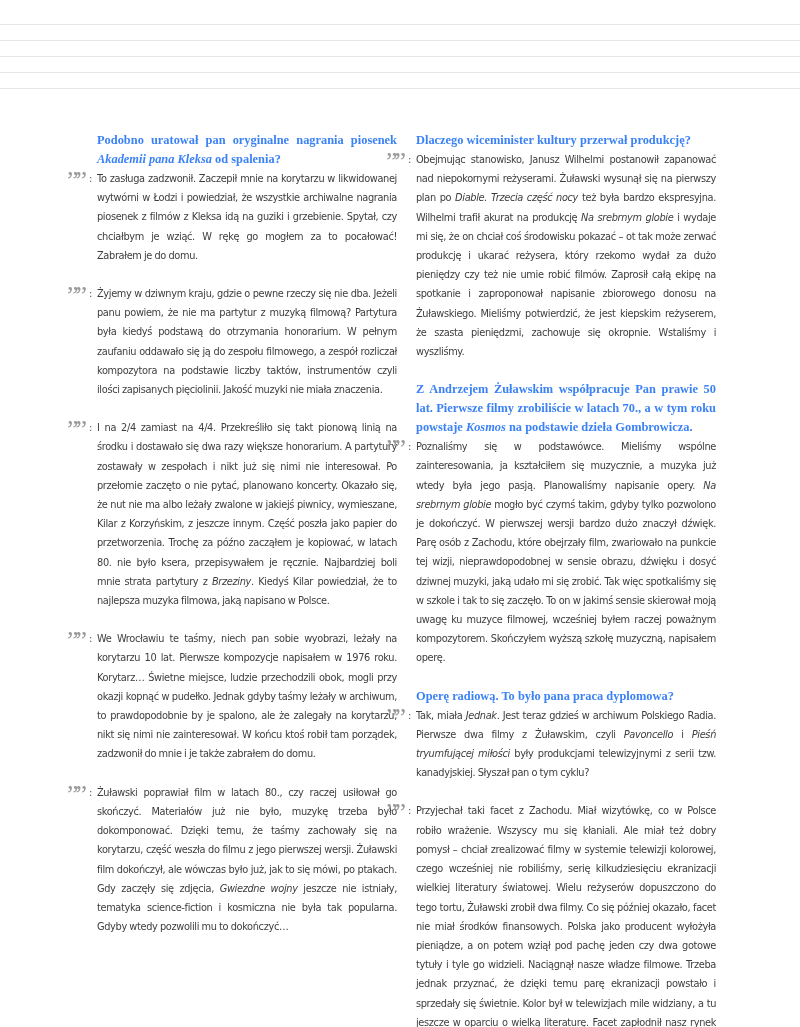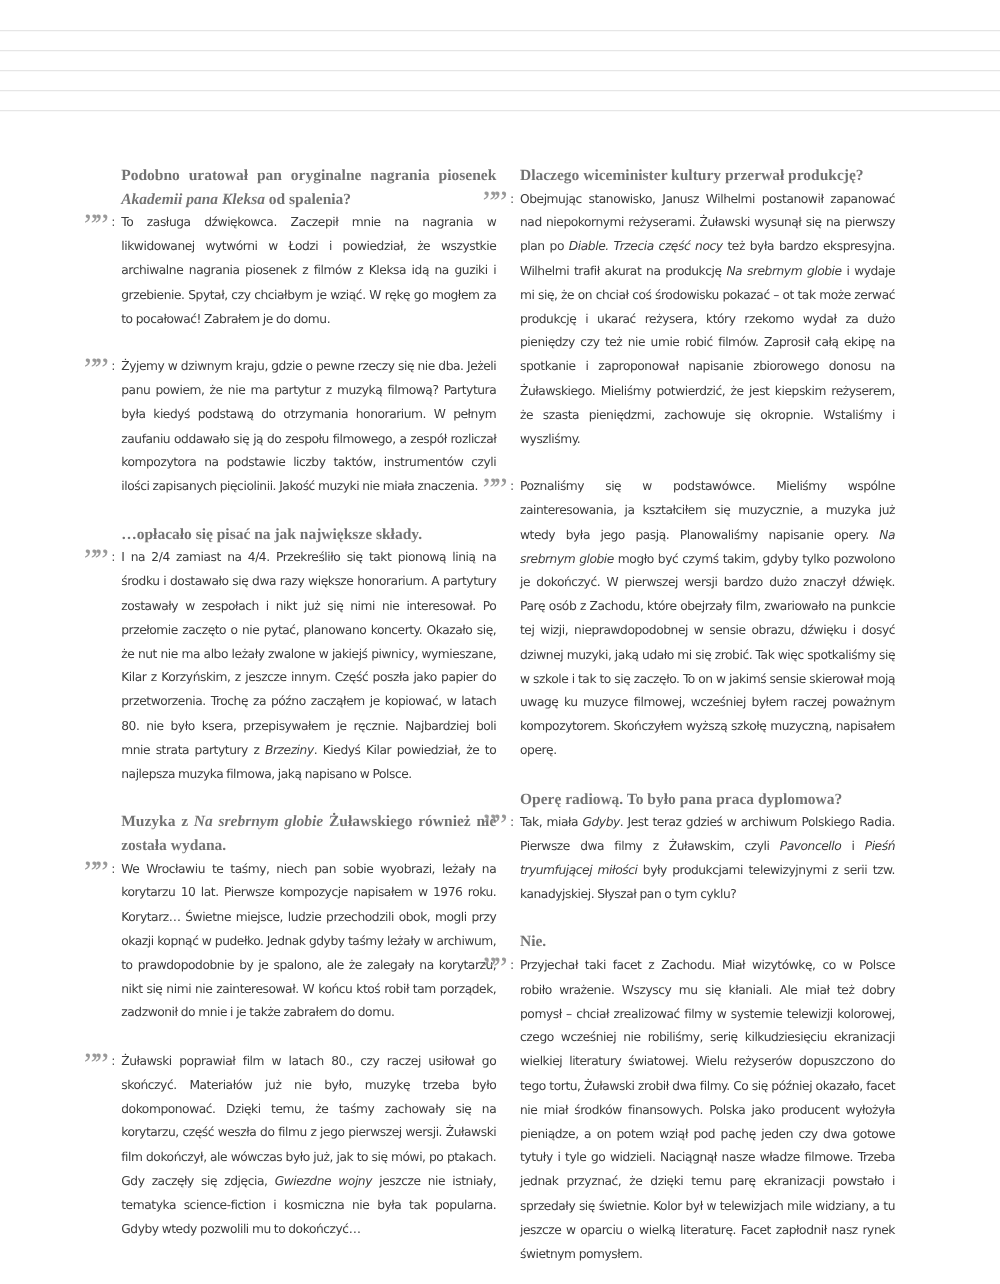--- a/index.html
+++ b/index.html
@@ -2,21 +2,21 @@
 <html><head>
 <meta charset="utf-8">
 <style>
   html, body { margin:0; padding:0; background:#ffffff; }
   body { width:800px; height:1027px; position:relative; overflow:hidden; font-family:"Liberation Sans", sans-serif; color:#3a3a3a; }
   .rule { position:absolute; left:0; width:800px; height:1px; background:#e6e6e6; }
   .col { position:absolute; top:131px; width:300px; }
   .col.left { left:97px; }
   .col.right { left:416px; }
   .block { margin-bottom:19px; }
-  .q { font-family:"Liberation Serif", serif; font-weight:bold; font-size:12.4px; line-height:19px; color:#737373; margin:0; text-align:justify; }
+  .q { font-family:"Liberation Serif", serif; font-weight:bold; font-size:12.4px; line-height:19px; color:#3b82f6; margin:0; text-align:justify; }
   .q i { font-weight:bold; }
   .a { position:relative; font-family:"DejaVu Sans", sans-serif; font-size:9.8px; line-height:19.2px; color:#3d3d3d; margin:0; text-align:justify; letter-spacing:-0.35px; word-spacing:-0.3px; }
   .qm { position:absolute; left:-30px; top:2px; font-family:"Liberation Serif", serif; font-size:26px; line-height:20px; color:#9a9a9a; letter-spacing:-3px; }
   .qm-colon { position:absolute; left:-8px; top:0; font-size:10px; color:#555; }
   i { font-style:italic; }
 </style>
 </head>
 <body>
 
 <div>
@@ -24,56 +24,54 @@
   <div class="rule" style="top:40px"></div>
   <div class="rule" style="top:56px"></div>
   <div class="rule" style="top:72px"></div>
   <div class="rule" style="top:88px"></div>
 </div>
 
 <div class="col left">
 
   <div class="block">
     <p class="q"><span>Podobno uratował pan oryginalne nagrania piosenek </span><i>Akademii pana Kleksa</i><span> od spalenia?</span></p>
-    <p class="a"><span class="qm">””</span><span class="qm-colon">:</span><span>To zasługa dźwiękowca. Zaczepił mnie na nagrania w likwidowanej wytwórni w Łodzi i powiedział, że wszystkie archiwalne nagrania piosenek z filmów z Kleksa idą na guziki i grzebienie. Spytał, czy chciałbym je wziąć. W rękę go mogłem za to pocałować! Zabrałem je do domu.</span></p>
+    <p class="a"><span class="qm">””</span><span class="qm-colon">:</span><span>To zasługa zadzwonił. Zaczepił mnie na korytarzu w likwidowanej wytwórni w Łodzi i powiedział, że wszystkie archiwalne nagrania piosenek z filmów z Kleksa idą na guziki i grzebienie. Spytał, czy chciałbym je wziąć. W rękę go mogłem za to pocałować! Zabrałem je do domu.</span></p>
   </div>
 
   <div class="block">
     <p class="a"><span class="qm">””</span><span class="qm-colon">:</span><span>Żyjemy w dziwnym kraju, gdzie o pewne rzeczy się nie dba. Jeżeli panu powiem, że nie ma partytur z muzyką filmową? Partytura była kiedyś podstawą do otrzymania honorarium. W pełnym zaufaniu oddawało się ją do zespołu filmowego, a zespół rozliczał kompozytora na podstawie liczby taktów, instrumentów czyli ilości zapisanych pięciolinii. Jakość muzyki nie miała znaczenia.</span></p>
   </div>
 
   <div class="block">
-    <p class="q"><span>…opłacało się pisać na jak największe składy.</span></p>
     <p class="a"><span class="qm">””</span><span class="qm-colon">:</span><span>I na 2/4 zamiast na 4/4. Przekreśliło się takt pionową linią na środku i dostawało się dwa razy większe honorarium. A partytury zostawały w zespołach i nikt już się nimi nie interesował. Po przełomie zaczęto o nie pytać, planowano koncerty. Okazało się, że nut nie ma albo leżały zwalone w jakiejś piwnicy, wymieszane, Kilar z Korzyńskim, z jeszcze innym. Część poszła jako papier do przetworzenia. Trochę za późno zacząłem je kopiować, w latach 80. nie było ksera, przepisywałem je ręcznie. Najbardziej boli mnie strata partytury z </span><i>Brzeziny</i><span>. Kiedyś Kilar powiedział, że to najlepsza muzyka filmowa, jaką napisano w Polsce.</span></p>
   </div>
 
   <div class="block">
-    <p class="q"><span>Muzyka z </span><i>Na srebrnym globie</i><span> Żuławskiego również nie została wydana.</span></p>
     <p class="a"><span class="qm">””</span><span class="qm-colon">:</span><span>We Wrocławiu te taśmy, niech pan sobie wyobrazi, leżały na korytarzu 10 lat. Pierwsze kompozycje napisałem w 1976 roku. Korytarz… Świetne miejsce, ludzie przechodzili obok, mogli przy okazji kopnąć w pudełko. Jednak gdyby taśmy leżały w archiwum, to prawdopodobnie by je spalono, ale że zalegały na korytarzu, nikt się nimi nie zainteresował. W końcu ktoś robił tam porządek, zadzwonił do mnie i je także zabrałem do domu.</span></p>
   </div>
 
   <div class="block">
     <p class="a"><span class="qm">””</span><span class="qm-colon">:</span><span>Żuławski poprawiał film w latach 80., czy raczej usiłował go skończyć. Materiałów już nie było, muzykę trzeba było dokomponować. Dzięki temu, że taśmy zachowały się na korytarzu, część weszła do filmu z jego pierwszej wersji. Żuławski film dokończył, ale wówczas było już, jak to się mówi, po ptakach. Gdy zaczęły się zdjęcia, </span><i>Gwiezdne wojny</i><span> jeszcze nie istniały, tematyka science-fiction i kosmiczna nie była tak popularna. Gdyby wtedy pozwolili mu to dokończyć…</span></p>
   </div>
 </div>
 
 <div class="col right">
 
   <div class="block">
     <p class="q"><span>Dlaczego wiceminister kultury przerwał produkcję?</span></p>
     <p class="a"><span class="qm">””</span><span class="qm-colon">:</span><span>Obejmując stanowisko, Janusz Wilhelmi postanowił zapanować nad niepokornymi reżyserami. Żuławski wysunął się na pierwszy plan po </span><i>Diable. Trzecia część nocy</i><span> też była bardzo ekspresyjna. Wilhelmi trafił akurat na produkcję </span><i>Na srebrnym globie</i><span> i wydaje mi się, że on chciał coś środowisku pokazać – ot tak może zerwać produkcję i ukarać reżysera, który rzekomo wydał za dużo pieniędzy czy też nie umie robić filmów. Zaprosił całą ekipę na spotkanie i zaproponował napisanie zbiorowego donosu na Żuławskiego. Mieliśmy potwierdzić, że jest kiepskim reżyserem, że szasta pieniędzmi, zachowuje się okropnie. Wstaliśmy i wyszliśmy.</span></p>
   </div>
 
   <div class="block">
+    <p class="q"><span>Z Andrzejem Żuławskim współpracuje Pan prawie 50 lat. Pierwsze filmy zrobiliście w latach 70., a w tym roku powstaje </span><i>Kosmos</i><span> na podstawie dzieła Gombrowicza.</span></p>
     <p class="a"><span class="qm">””</span><span class="qm-colon">:</span><span>Poznaliśmy się w podstawówce. Mieliśmy wspólne zainteresowania, ja kształciłem się muzycznie, a muzyka już wtedy była jego pasją. Planowaliśmy napisanie opery. </span><i>Na srebrnym globie</i><span> mogło być czymś takim, gdyby tylko pozwolono je dokończyć. W pierwszej wersji bardzo dużo znaczył dźwięk. Parę osób z Zachodu, które obejrzały film, zwariowało na punkcie tej wizji, nieprawdopodobnej w sensie obrazu, dźwięku i dosyć dziwnej muzyki, jaką udało mi się zrobić. Tak więc spotkaliśmy się w szkole i tak to się zaczęło. To on w jakimś sensie skierował moją uwagę ku muzyce filmowej, wcześniej byłem raczej poważnym kompozytorem. Skończyłem wyższą szkołę muzyczną, napisałem operę.</span></p>
   </div>
 
   <div class="block">
     <p class="q"><span>Operę radiową. To było pana praca dyplomowa?</span></p>
-    <p class="a"><span class="qm">””</span><span class="qm-colon">:</span><span>Tak, miała </span><i>Gdyby</i><span>. Jest teraz gdzieś w archiwum Polskiego Radia. Pierwsze dwa filmy z Żuławskim, czyli </span><i>Pavoncello</i><span> i </span><i>Pieśń tryumfującej miłości</i><span> były produkcjami telewizyjnymi z serii tzw. kanadyjskiej. Słyszał pan o tym cyklu?</span></p>
+    <p class="a"><span class="qm">””</span><span class="qm-colon">:</span><span>Tak, miała </span><i>Jednak</i><span>. Jest teraz gdzieś w archiwum Polskiego Radia. Pierwsze dwa filmy z Żuławskim, czyli </span><i>Pavoncello</i><span> i </span><i>Pieśń tryumfującej miłości</i><span> były produkcjami telewizyjnymi z serii tzw. kanadyjskiej. Słyszał pan o tym cyklu?</span></p>
   </div>
 
   <div class="block">
-    <p class="q"><span>Nie.</span></p>
     <p class="a"><span class="qm">””</span><span class="qm-colon">:</span><span>Przyjechał taki facet z Zachodu. Miał wizytówkę, co w Polsce robiło wrażenie. Wszyscy mu się kłaniali. Ale miał też dobry pomysł – chciał zrealizować filmy w systemie telewizji kolorowej, czego wcześniej nie robiliśmy, serię kilkudziesięciu ekranizacji wielkiej literatury światowej. Wielu reżyserów dopuszczono do tego tortu, Żuławski zrobił dwa filmy. Co się później okazało, facet nie miał środków finansowych. Polska jako producent wyłożyła pieniądze, a on potem wziął pod pachę jeden czy dwa gotowe tytuły i tyle go widzieli. Naciągnął nasze władze filmowe. Trzeba jednak przyznać, że dzięki temu parę ekranizacji powstało i sprzedały się świetnie. Kolor był w telewizjach mile widziany, a tu jeszcze w oparciu o wielką literaturę. Facet zapłodnił nasz rynek świetnym pomysłem.</span></p>
   </div>
 
 </div>
 
 </body></html>

